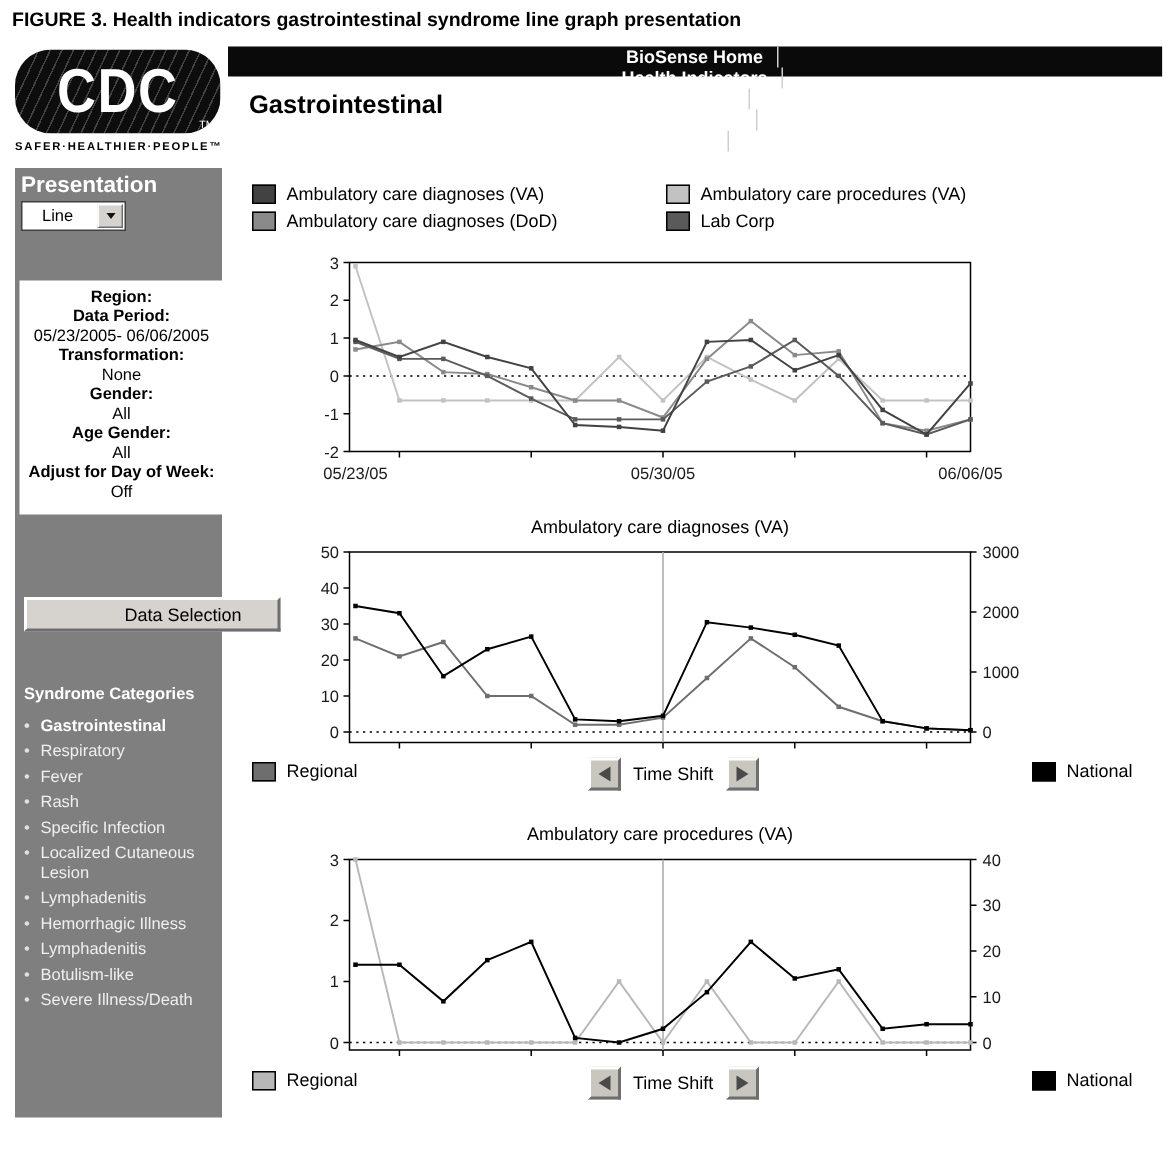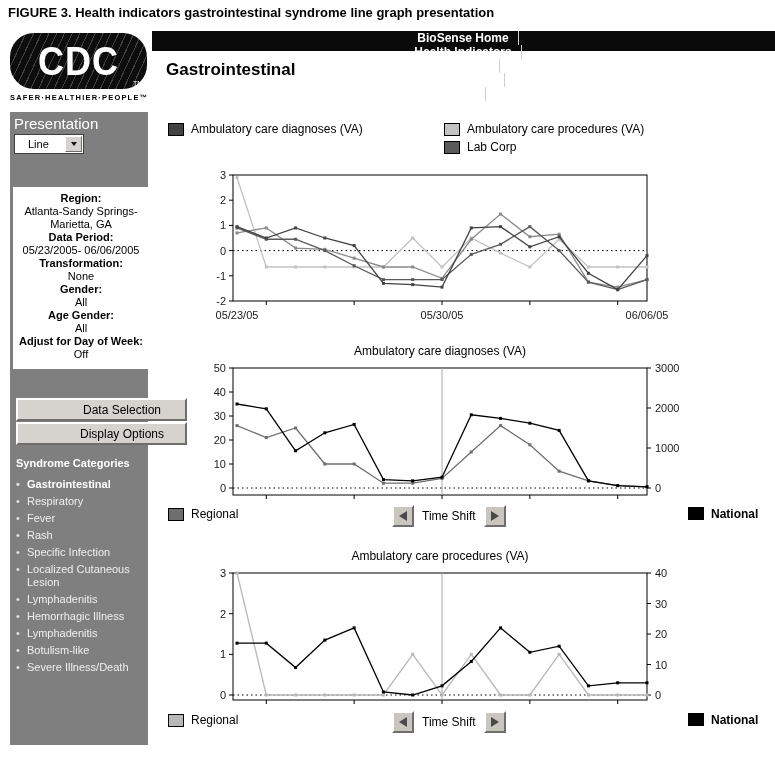--- a/index.html
+++ b/index.html
@@ -18,21 +18,21 @@
   #logo-box{top:33px;left:10px;width:137px;height:56px;background:#0d0d0d;
     background-image:repeating-linear-gradient(115deg,rgba(255,255,255,.22) 0 1px,transparent 1px 7px);
     display:flex;align-items:center;justify-content:center;border-radius:24px;}
   #logo-text{color:#fff;font-size:36px;font-weight:bold;letter-spacing:1px;transform:scaleY(1.15);}
   #logo-tm{position:absolute;right:4px;bottom:2px;color:#fff;font-size:7px;}
   #logo-tagline{top:93px;left:10px;width:145px;font-size:7.5px;font-weight:bold;letter-spacing:1.2px;}
   #page-heading{top:60px;left:166px;font-size:17px;font-weight:bold;}
 
   
   #sidebar{top:112px;left:10px;width:138px;height:633px;background:#7f7f7f;}
-  #presentation-label{top:3px;left:4px;font-size:15px;font-weight:normal;color:#fff;position:absolute;}
+  #presentation-label{top:3px;left:4px;font-size:15px;font-weight:bold;color:#fff;position:absolute;}
   #presentation-select{position:absolute;top:22px;left:4px;width:68px;height:18px;background:#fff;border:1px solid #404040;display:flex;align-items:center;cursor:pointer;}
   #presentation-value{flex:1;font-size:11px;padding-left:13px;}
   #select-arrow-btn{width:15px;height:14px;margin-right:1px;background:#d6d3ce;border:1px solid;border-color:#fff #6e6e6e #6e6e6e #fff;display:flex;align-items:center;justify-content:center;}
   .tri-down{width:0;height:0;border-left:3px solid transparent;border-right:3px solid transparent;border-top:4px solid #111;}
   #filter-panel{position:absolute;top:75px;left:3px;width:132px;background:#fff;padding:5px 2px 8px 2px;text-align:center;font-size:11px;line-height:13px;}
   .filter-label{font-weight:bold;}
   .filter-value{width:118px;margin:0 auto;}
   .side-btn{position:absolute;left:6px;width:126px;height:19px;background:#d6d3ce;border:2px solid;border-color:#fff #6e6e6e #6e6e6e #fff;font-size:12px;display:flex;align-items:center;justify-content:center;cursor:pointer;padding-left:41px;}
   #btn-data-selection{top:286px;}
   #btn-display-options{top:310px;}
@@ -45,21 +45,21 @@
   
   .lg-row{position:absolute;display:flex;align-items:center;}
   .lg-box{width:14px;height:11px;border:1px solid #000;flex:none;margin-right:7px;}
   .lg-label{font-size:12px;white-space:nowrap;}
 
   .chart-title{position:absolute;left:160px;width:560px;text-align:center;font-size:12px;}
   svg{position:absolute;}
 
   
   .sub-legend-left{position:absolute;left:168px;display:flex;align-items:center;}
-  .sub-legend-right{position:absolute;left:688px;display:flex;font-weight:bold;}
+  .sub-legend-right{position:absolute;left:688px;display:flex;align-items:center;}
   .ts-group{position:absolute;left:392px;display:flex;align-items:center;}
   .ts-btn{width:18px;height:18px;background:#c9c6c0;border:2px solid;border-color:#fff #6e6e6e #6e6e6e #fff;display:flex;align-items:center;justify-content:center;cursor:pointer;}
   .ts-label{font-size:12px;margin:0 8px;white-space:nowrap;}
   .tri-left{width:0;height:0;border-top:5px solid transparent;border-bottom:5px solid transparent;border-right:8px solid #4a4a4a;}
   .tri-right{width:0;height:0;border-top:5px solid transparent;border-bottom:5px solid transparent;border-left:8px solid #4a4a4a;}
 </style>
 </head>
 <body>
 
 <div id="page">
@@ -88,35 +88,33 @@
     <div id="presentation-label">Presentation</div>
     <div id="presentation-select">
       <span id="presentation-value">Line</span>
       <span id="select-arrow-btn">
           <span class="tri-down"></span>
         </span>
     </div>
 
     <div id="filter-panel">
       <div class="filter-label">Region:</div>
-      <div class="filter-value">Atlanta-Sandy Springs-Marietta, GA</div>
       <div class="filter-label">Data Period:</div>
       <div class="filter-value">05/23/2005- 06/06/2005</div>
       <div class="filter-label">Transformation:</div>
       <div class="filter-value">None</div>
       <div class="filter-label">Gender:</div>
       <div class="filter-value">All</div>
       <div class="filter-label">Age Gender:</div>
       <div class="filter-value">All</div>
       <div class="filter-label">Adjust for Day of Week:</div>
       <div class="filter-value">Off</div>
     </div>
 
     <div class="side-btn" id="btn-data-selection">Data Selection</div>
-    <div class="side-btn" id="btn-display-options">Display Options</div>
 
     <div id="syn-title">Syndrome Categories</div>
     <div id="syn-list">
       <div class="syn-item active">
           <span class="syn-bullet">•</span>
           <span>Gastrointestinal</span>
         </div>
       <div class="syn-item">
           <span class="syn-bullet">•</span>
           <span>Respiratory</span>
@@ -160,20 +158,24 @@
     </div>
   </div>
 
   <div class="lg-row" style="top:122px;left:168px;">
     <span class="lg-box" style="background: rgb(66, 66, 66);"></span>
     <span class="lg-label">Ambulatory care diagnoses (VA)</span>
   </div>
   <div class="lg-row" style="top:122px;left:444px;">
     <span class="lg-box" style="background: rgb(194, 194, 194);"></span>
     <span class="lg-label">Ambulatory care procedures (VA)</span>
+  </div>
+  <div class="lg-row" style="top:140px;left:168px;">
+    <span class="lg-box" style="background: rgb(138, 138, 138);"></span>
+    <span class="lg-label">Ambulatory care diagnoses (DoD)</span>
   </div>
   <div class="lg-row" style="top:140px;left:444px;text-align:center;">
     <span class="lg-box" style="background: rgb(90, 90, 90);"></span>
     <span class="lg-label">Lab Corp</span>
   </div>
 
   <svg id="svg-overview" style="top:165px;left:160px;" width="615" height="162">
       <rect x="73" y="10" width="414" height="126" fill="none" stroke="#000" stroke-width="1"></rect>
       <line x1="69" y1="10" x2="73" y2="10" stroke="#000" stroke-width="1"></line>
       <text x="66" y="14" text-anchor="end" font-size="11" fill="#1a1a1a" font-family="&quot;Liberation Sans&quot;,&quot;DejaVu Sans&quot;,sans-serif">3</text>

